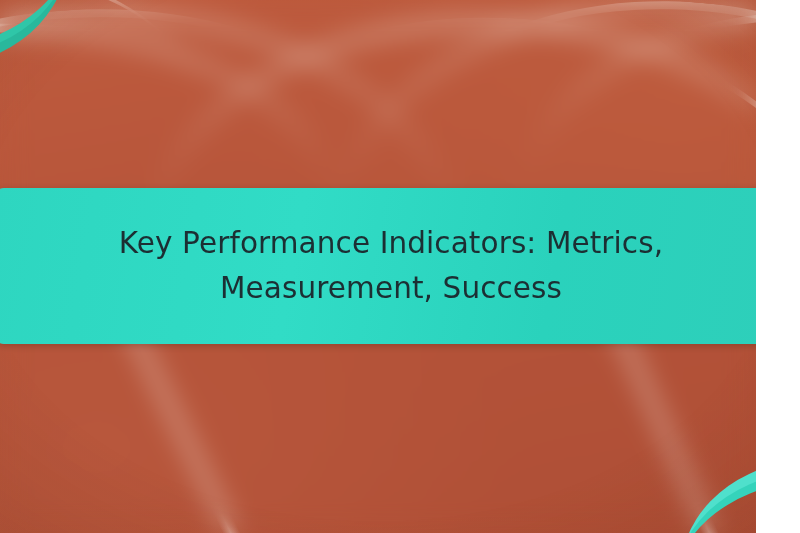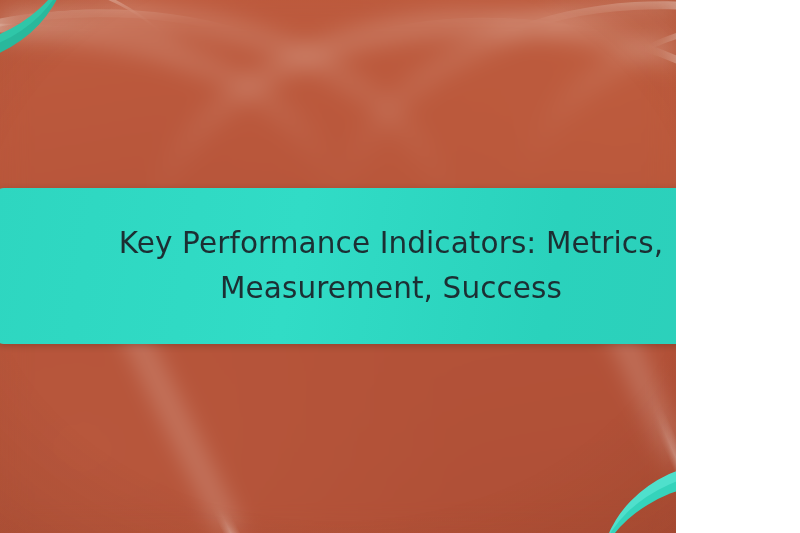--- a/index.html
+++ b/index.html
@@ -2,21 +2,21 @@
 <html><head>
 <meta charset="utf-8">
 <style>
   html, body {
     margin: 0;
     padding: 0;
     background: #ffffff;
   }
   #stage {
     position: relative;
-    width: 676px;
+    width: 756px;
     height: 533px;
     overflow: hidden;
     font-family: "DejaVu Sans", sans-serif;
     background: #b5543a;
   }
 
   
   .bg-layer {
     position: absolute;
     inset: 0;

